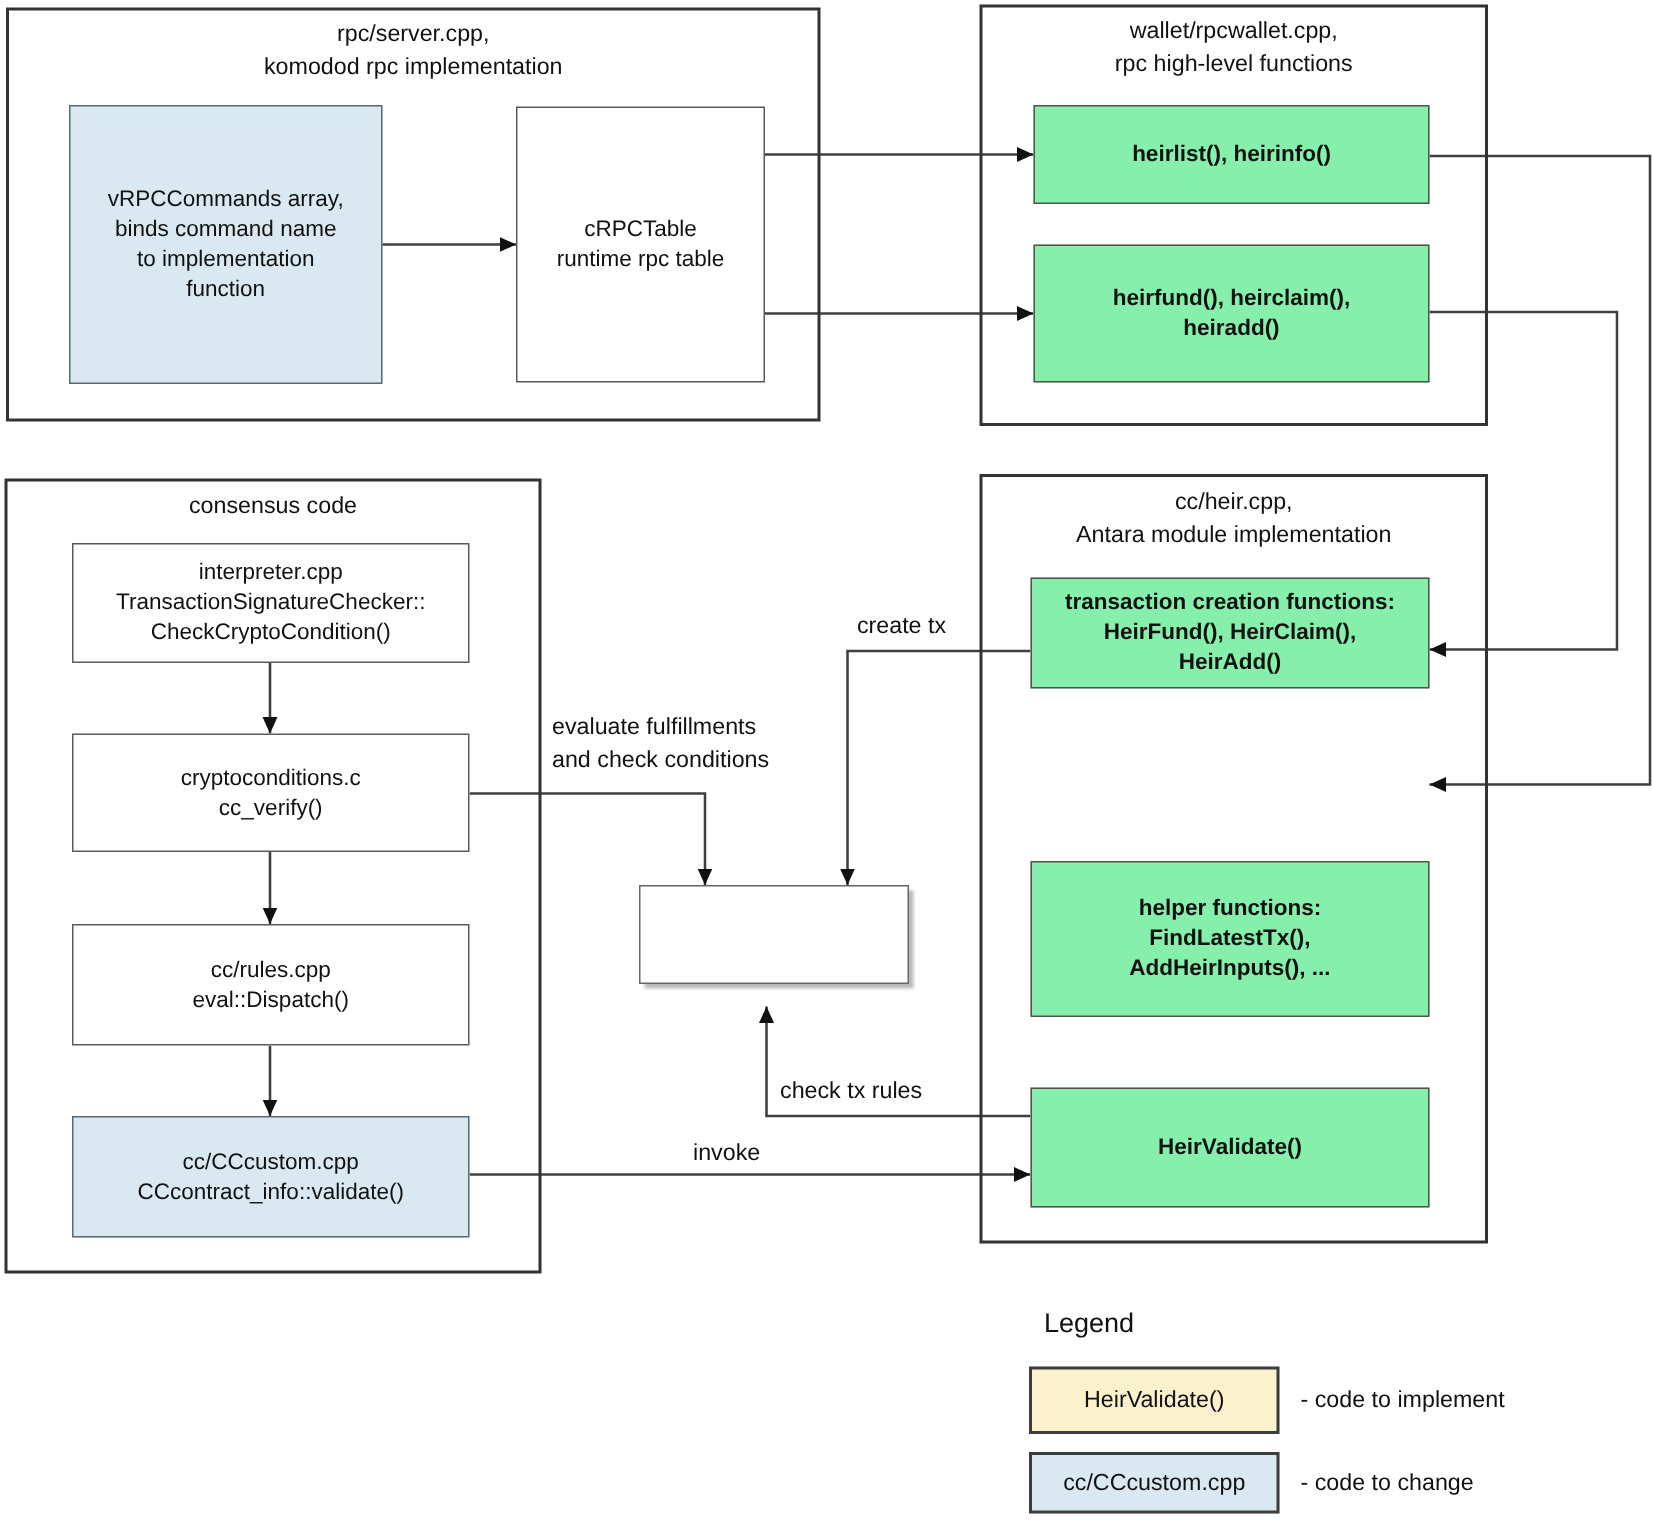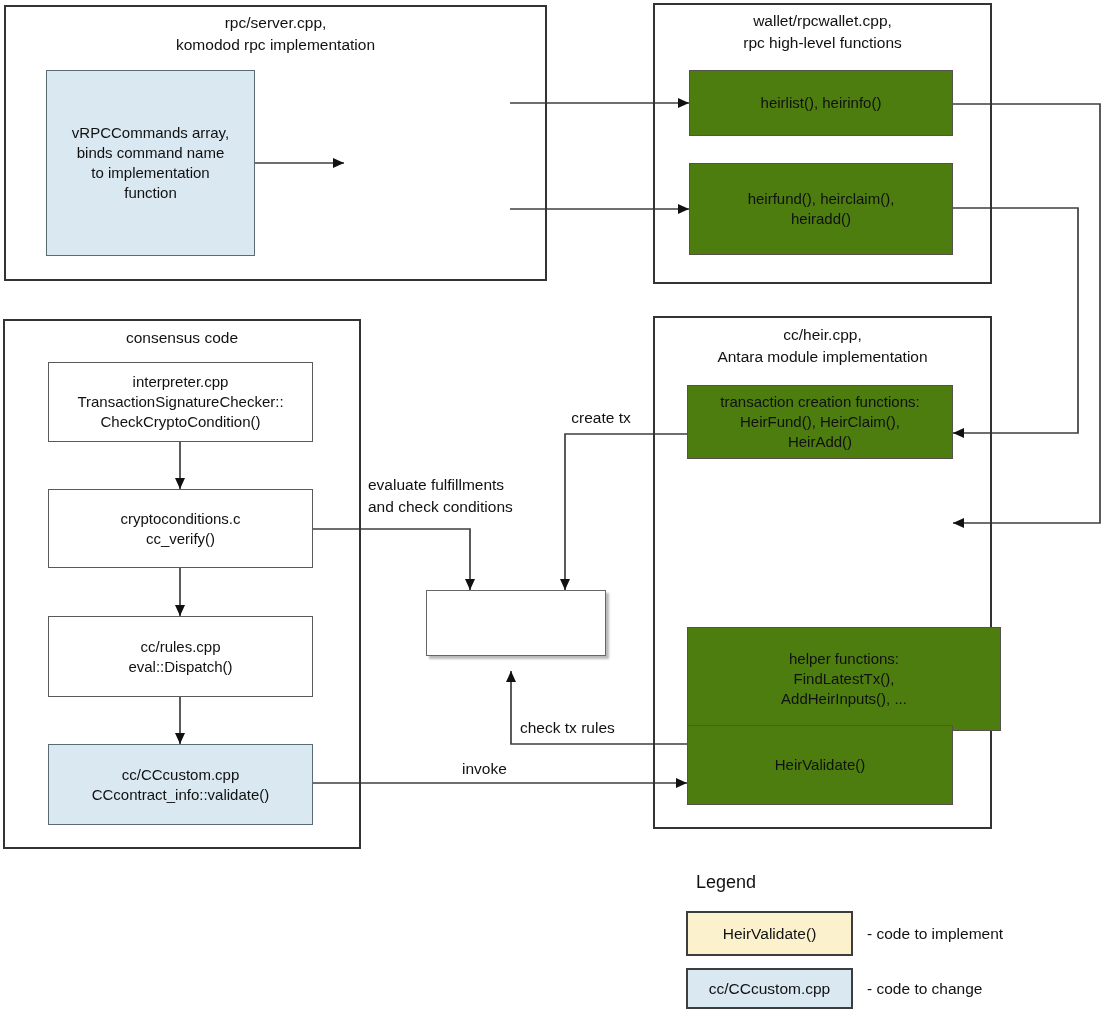--- a/index.html
+++ b/index.html
@@ -16,21 +16,21 @@
   .group-title{
     position:absolute;text-align:center;font-size:15.5px;line-height:1.4;
     white-space:pre-line;z-index:3;color:#111111;
   }
   .node{
     position:absolute;box-sizing:border-box;z-index:4;
     display:flex;align-items:center;justify-content:center;
     text-align:center;font-size:15px;line-height:1.32;white-space:pre-line;
     border:1.5px solid #5a5a5a;background:#ffffff;padding:2px 6px;
   }
-  .node.yellow{background:#4d7c0f;border-color:#56524b;}
+  .node.yellow{background:#86efac;border-color:#56524b;font-weight:bold;}
   .node.blue{background:#d9e8f1;border-color:#5a6a72;}
   .node.shadowed{border:1.6px solid #666666;box-shadow:3px 3px 2px rgba(130,130,130,0.55);}
   .elabel{
     position:absolute;z-index:5;font-size:15.5px;line-height:1.45;
     white-space:pre-line;color:#111111;
   }
   .legend-title{position:absolute;z-index:5;font-size:18px;color:#111111;}
   .legend-swatch{
     position:absolute;z-index:5;box-sizing:border-box;border:2px solid #3d3d3d;
     display:flex;align-items:center;justify-content:center;
@@ -82,39 +82,41 @@
   <div class="group-title" style="left:3px;top:327px;width:358px">consensus code</div>
 
   <div class="group" style="left:653px;top:316px;width:339px;height:513px"></div>
   <div class="group-title" style="left:653px;top:324px;width:339px">cc/heir.cpp,
 Antara module implementation</div>
 
   <div class="node blue" style="left:46px;top:70px;width:209px;height:186px">vRPCCommands array,
 binds command name
 to implementation
 function</div>
+  <div class="node" style="left:344px;top:71px;width:166px;height:184px">cRPCTable
+runtime rpc table</div>
 
   <div class="node yellow" style="left:689px;top:70px;width:264px;height:66px">heirlist(), heirinfo()</div>
   <div class="node yellow" style="left:689px;top:163px;width:264px;height:92px">heirfund(), heirclaim(),
 heiradd()</div>
 
   <div class="node" style="left:48px;top:362px;width:265px;height:80px">interpreter.cpp
 TransactionSignatureChecker::
 CheckCryptoCondition()</div>
   <div class="node" style="left:48px;top:489px;width:265px;height:79px">cryptoconditions.c
 cc_verify()</div>
   <div class="node" style="left:48px;top:616px;width:265px;height:81px">cc/rules.cpp
 eval::Dispatch()</div>
   <div class="node blue" style="left:48px;top:744px;width:265px;height:81px">cc/CCcustom.cpp
 CCcontract_info::validate()</div>
 
   <div class="node yellow" style="left:687px;top:385px;width:266px;height:74px">transaction creation functions:
 HeirFund(), HeirClaim(),
 HeirAdd()</div>
-  <div class="node yellow" style="left:687px;top:627px;width:314px;height:104px">helper functions:
+  <div class="node yellow" style="left:687px;top:574px;width:266px;height:104px">helper functions:
 FindLatestTx(),
 AddHeirInputs(), ...</div>
   <div class="node yellow" style="left:687px;top:725px;width:266px;height:80px">HeirValidate()</div>
 
   <div class="node shadowed" style="left:426px;top:590px;width:180px;height:66px"></div>
 
   <div class="elabel" style="left:551px;top:407px;width:100px;text-align:center">create tx</div>
   <div class="elabel" style="left:368px;top:474px;width:190px">evaluate fulfillments
 and check conditions</div>
   <div class="elabel" style="left:520px;top:717px;width:130px">check tx rules</div>

